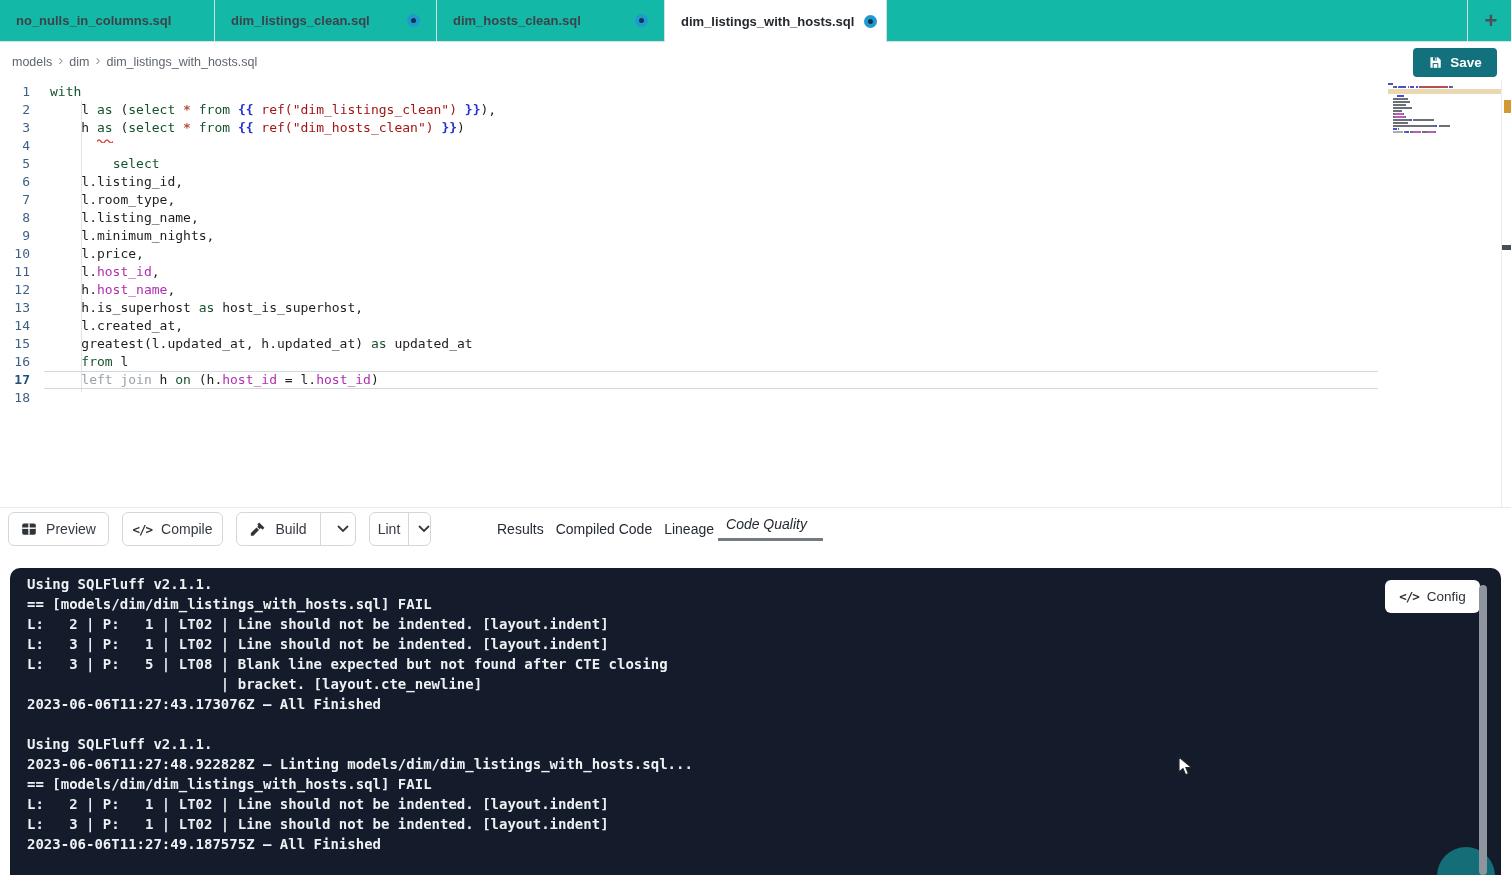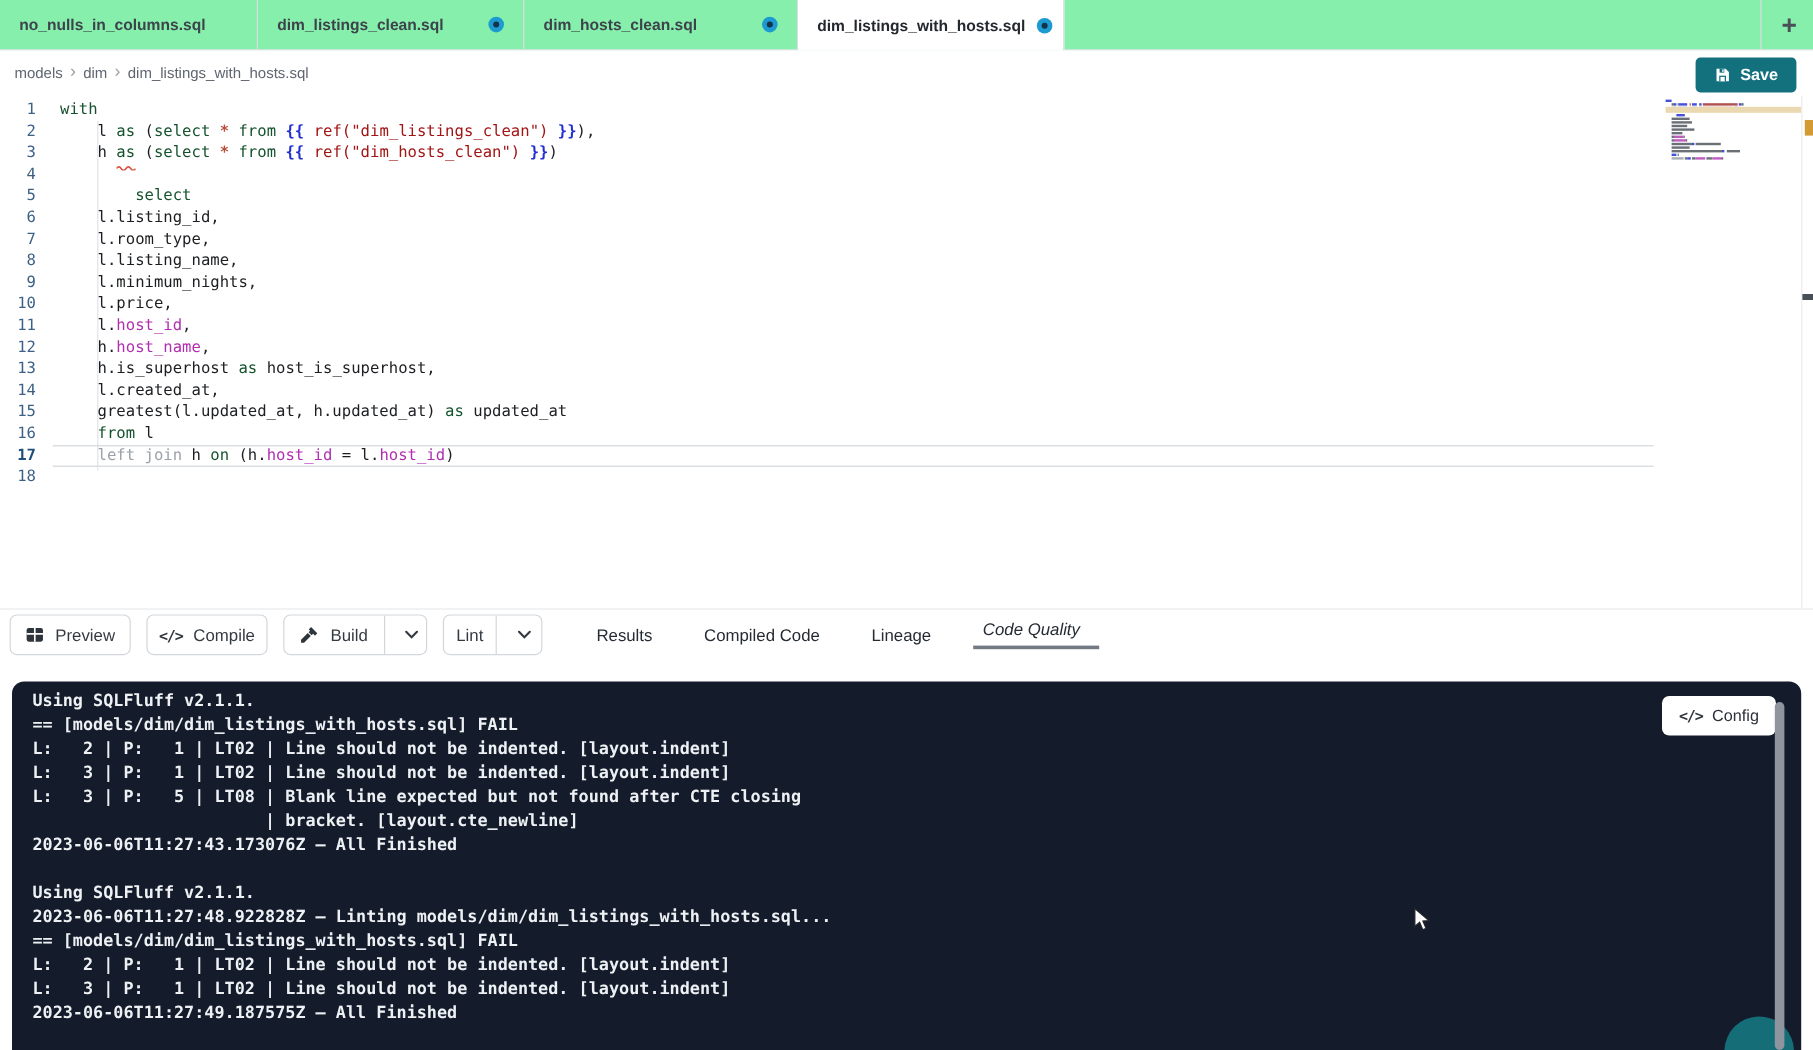--- a/index.html
+++ b/index.html
@@ -1,20 +1,20 @@
 <!DOCTYPE html>
 <html><head>
 <meta charset="utf-8">
 <style>
   html,body{margin:0;padding:0;background:#fff;}
   .screen{position:relative;width:1511px;height:875px;overflow:hidden;background:#fff;
           font-family:"Liberation Sans",sans-serif;-webkit-font-smoothing:antialiased;}
 
   
-  .tabbar{position:absolute;left:0;top:0;width:1511px;height:41px;background:#86efac;border-bottom:1px solid #dde0e3;display:flex;}
+  .tabbar{position:absolute;left:0;top:0;width:1511px;height:41px;background:#14b8a6;border-bottom:1px solid #dde0e3;display:flex;}
   .tabs{display:flex;height:100%;}
   .tab{display:flex;align-items:center;justify-content:space-between;padding:0 16px;box-sizing:border-box;
        border-right:1px solid #d9dcdf;color:#3c434b;font-size:13px;font-weight:600;cursor:default;}
   .tab:nth-child(1){width:215px;}
   .tab:nth-child(2){width:222px;}
   .tab:nth-child(3){width:228px;}
   .tab:nth-child(4){width:222px;}
   .tab.active{background:#fff;color:#23282e;font-weight:700;height:42px;}
   .dot{position:relative;width:13px;height:13px;border-radius:50%;background:#1d9bd1;flex:0 0 auto;margin-left:10px;}
   .dot-inner{position:absolute;left:4px;top:4px;width:5px;height:5px;border-radius:50%;background:#16314a;}
@@ -58,28 +58,28 @@
   .ruler-dash{position:absolute;left:0;top:165px;width:10px;height:5px;background:#494f57;}
 
   
   .toolbar-sep{position:absolute;left:0;top:507px;width:1511px;height:1px;background:#e7e9ec;}
   .toolbar{position:absolute;left:0;top:512px;width:1511px;height:34px;}
   .tbtn{position:absolute;top:0;height:34px;background:#fff;border:1px solid #d3d7dc;border-radius:6px;box-sizing:border-box;
         display:flex;align-items:center;justify-content:center;gap:9px;font-size:14px;color:#343a41;font-weight:500;cursor:pointer;}
   .btn-preview{left:8px;width:101px;}
   .btn-compile{left:122px;width:101px;}
   .grp-build{left:236px;width:120px;padding:0;}
-  .grp-lint{left:369px;width:83px;padding:0;align-items:flex-end;}
+  .grp-lint{left:369px;width:62px;padding:0;align-items:flex-end;}
   .grp-main{display:flex;align-items:center;justify-content:center;gap:9px;height:100%;border-right:1px solid #d3d7dc;box-sizing:border-box;}
   .grp-build .grp-main{width:84px;}
   .grp-lint .grp-main{width:44px;}
   .grp-chev{flex:1;display:flex;align-items:center;justify-content:center;height:100%;}
   .code-glyph{font-family:"DejaVu Sans Mono",monospace;font-weight:700;font-size:12.5px;letter-spacing:-1px;color:#2e343b;}
 
-  .panel-tabs{position:absolute;left:497px;top:0;height:34px;display:flex;gap:43px;align-items:center;}
+  .panel-tabs{position:absolute;left:497px;top:0;height:34px;display:flex;gap:12px;align-items:center;}
   .panel-tab{position:relative;font-size:14px;color:#252b33;cursor:pointer;white-space:nowrap;}
   .panel-tab.active{transform:translateY(-5px);font-weight:500;font-style:italic;}
   .panel-tab.active::after{content:"";position:absolute;left:-8px;right:-16px;bottom:-9px;height:3px;background:#737a84;}
 
   
   .terminal{position:absolute;left:10px;top:568px;width:1491px;height:307px;background:#141b2b;border-radius:10px 10px 0 0;overflow:hidden;}
   .terminal-lines{position:absolute;left:17px;top:6px;font-family:"DejaVu Sans Mono",monospace;font-size:14px;line-height:20px;font-weight:700;color:#eef1f4;}
   .term-line{white-space:pre;min-height:20px;}
   .config-btn{position:absolute;right:21px;top:12px;width:95px;height:33px;background:#fff;border-radius:6px;
               display:flex;align-items:center;justify-content:center;gap:8px;font-size:13.5px;color:#2b3138;font-weight:500;cursor:pointer;}

